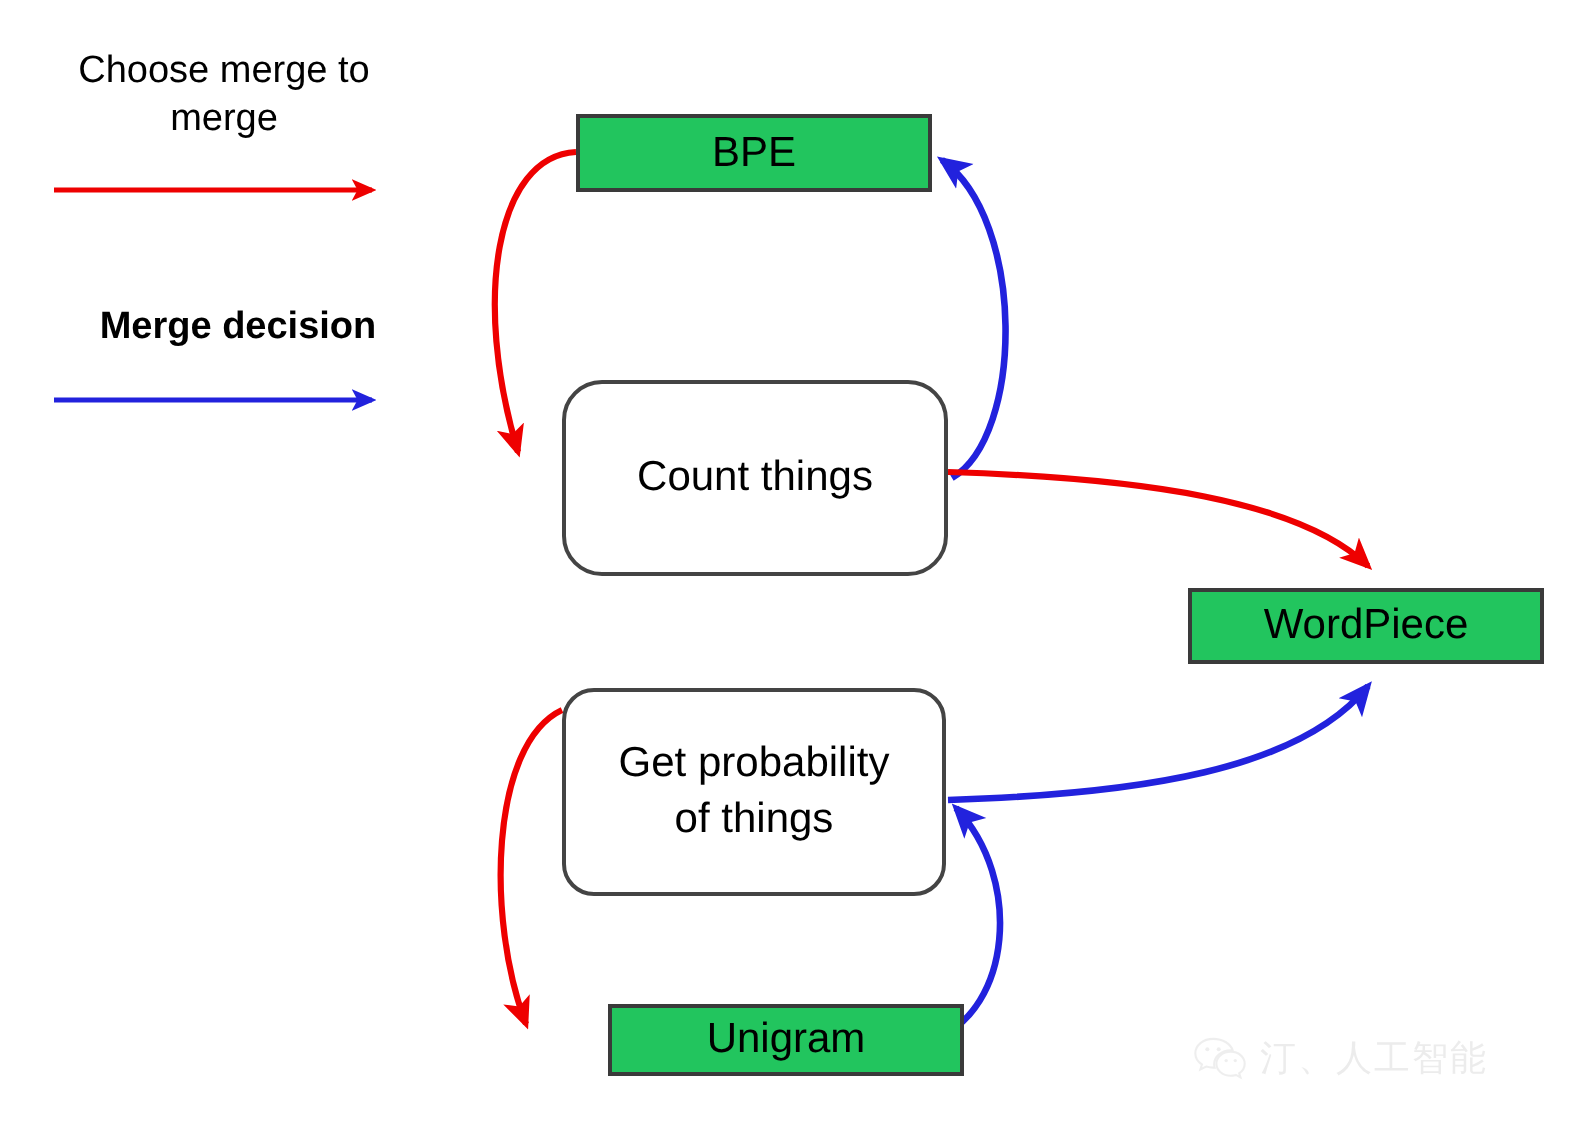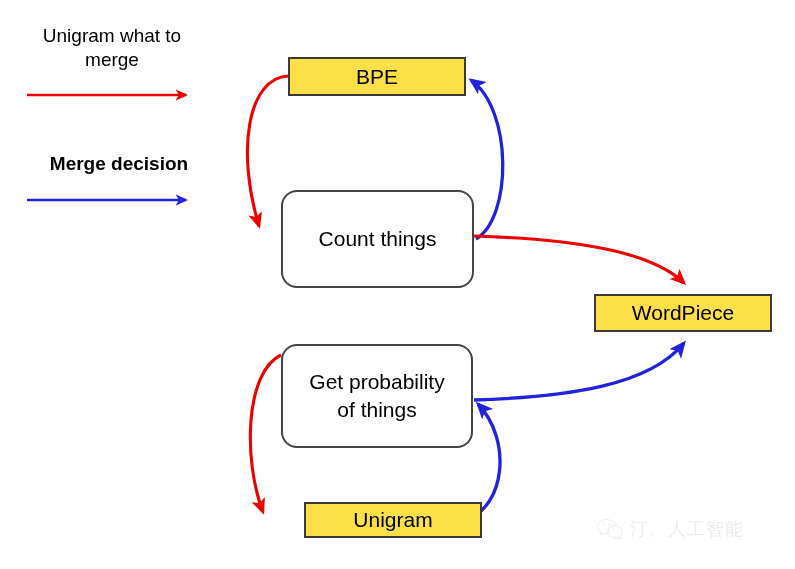--- a/index.html
+++ b/index.html
@@ -60,35 +60,35 @@
     position: absolute;
     box-sizing: border-box;
     display: flex;
     align-items: center;
     justify-content: center;
     text-align: center;
     color: #000000;
     white-space: pre-line;
   }
   .node-rect {
-    background: #fde047;
+    background: #22c55e;
     border: 2px solid #3a3a3a;
     font-size: 21px;
     line-height: 24px;
   }
   .node-round {
     background: #ffffff;
     border: 2px solid #444444;
     border-radius: 16px;
     font-size: 21px;
     line-height: 28px;
   }
 
   #node-bpe      { left: 288px; top: 57px;  width: 178px; height: 39px; }
-  #node-count    { left: 281px; top: 190px; width: 193px; height: 98px; }
+  #node-count    { left: 281px; top: 190px; width: 193px; height: 98px; border-radius: 20px; }
   #node-wordpiece{ left: 594px; top: 294px; width: 178px; height: 38px; }
   #node-getprob  { left: 281px; top: 344px; width: 192px; height: 104px; }
   #node-unigram  { left: 288px; top: 502px; width: 178px; height: 36px; margin-left: 16px; }
 
   
   #watermark {
     position: absolute;
     left: 597px;
     top: 517px;
     display: flex;
@@ -134,21 +134,21 @@
     <path d="M 474 236 C 570 239, 650 250, 684 283" fill="none" stroke="#ee0000" stroke-width="3.1" marker-end="url(#ah-red)"></path>
 
     <path d="M 474 400 C 570 397, 650 385, 684 343" fill="none" stroke="#2222dd" stroke-width="3.3" marker-end="url(#ah-blue)"></path>
 
     <path d="M 281 355 C 245 372, 243 460, 263 512" fill="none" stroke="#ee0000" stroke-width="3.1" marker-end="url(#ah-red)"></path>
 
     <path d="M 468 519 C 505 505, 512 440, 478 404" fill="none" stroke="#2222dd" stroke-width="3.3" marker-end="url(#ah-blue)"></path>
   </svg>
 
   <div class="legend-block" id="legend-merge-what">
-    <div class="legend-label">Unigram what to
+    <div class="legend-label">Choose merge to
 merge</div>
   </div>
 
   <div class="legend-block" id="legend-merge-decision">
     <div class="legend-label">Merge decision</div>
   </div>
 
   <div class="node node-rect" id="node-bpe">
     <span>BPE</span>
   </div>

